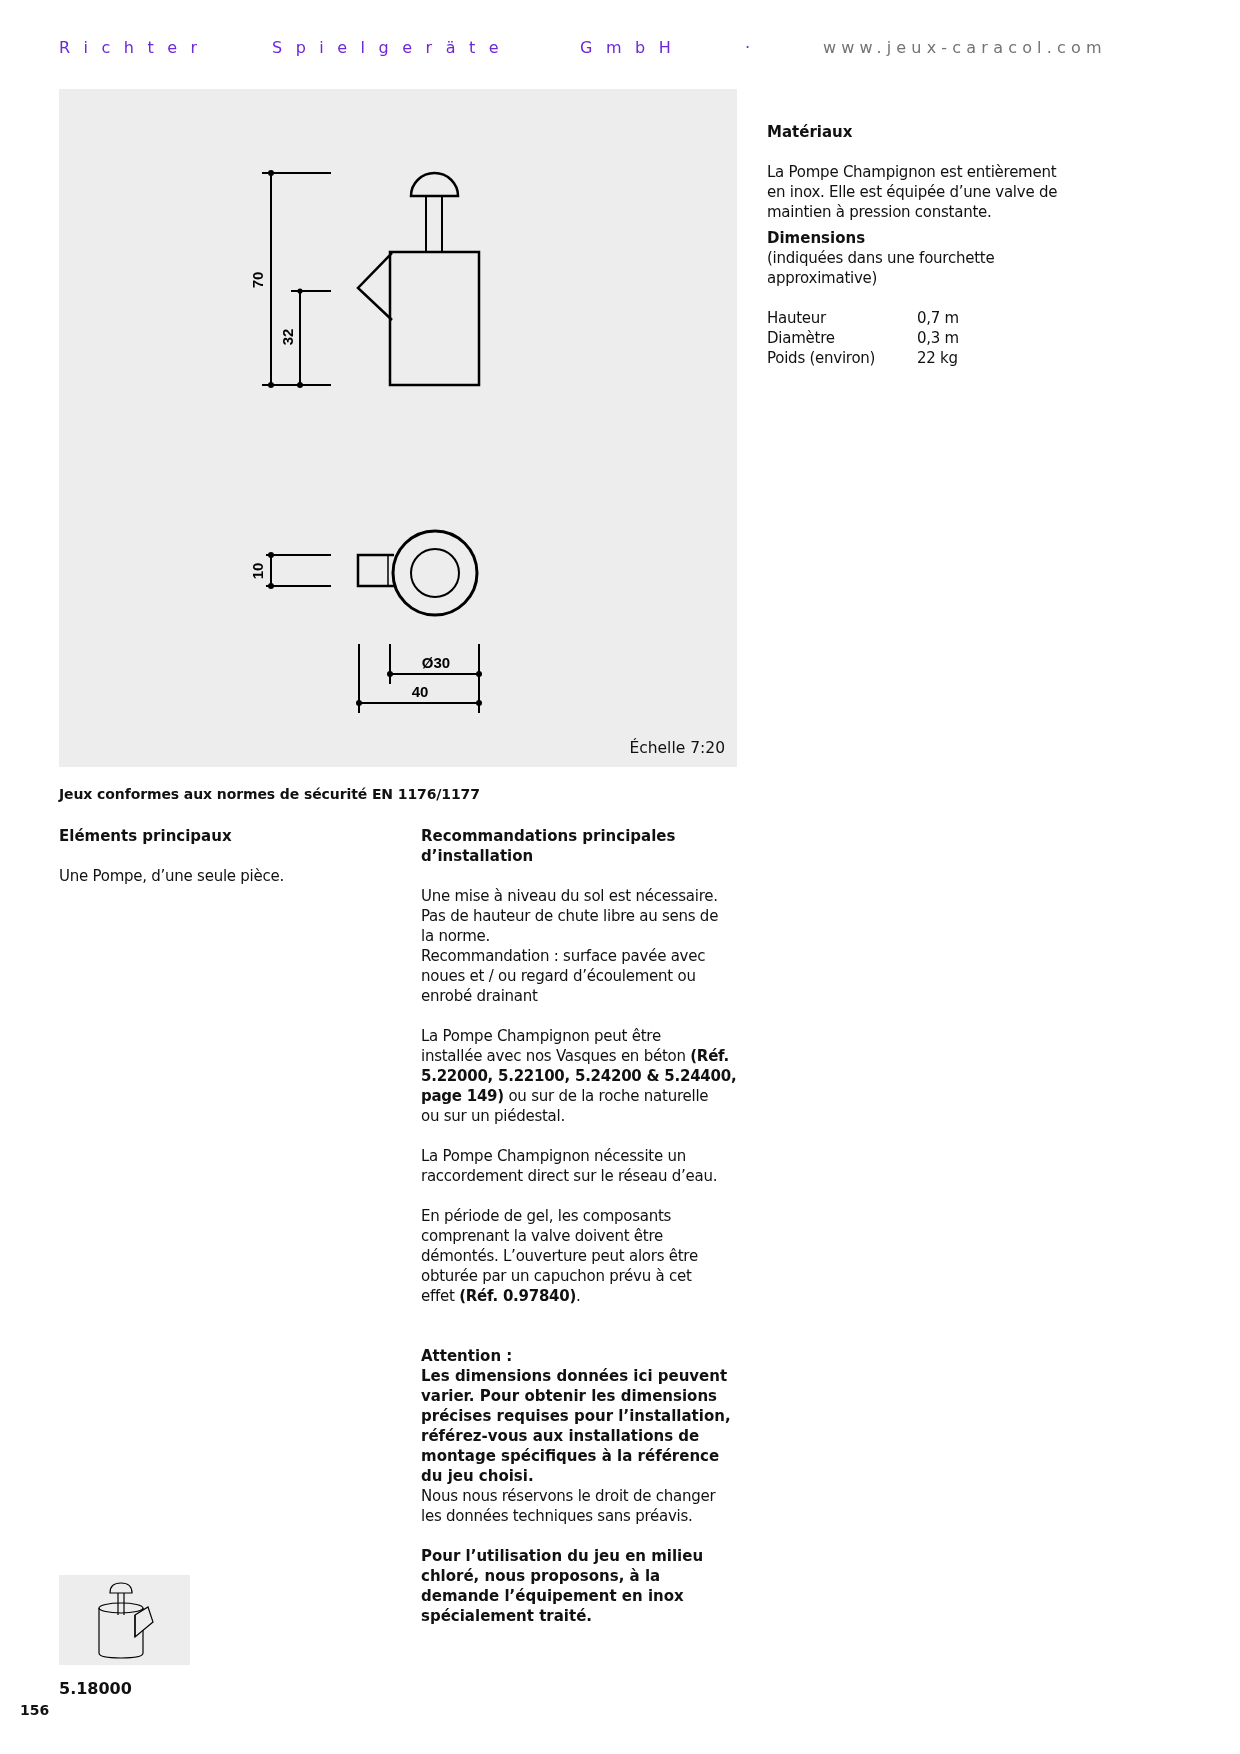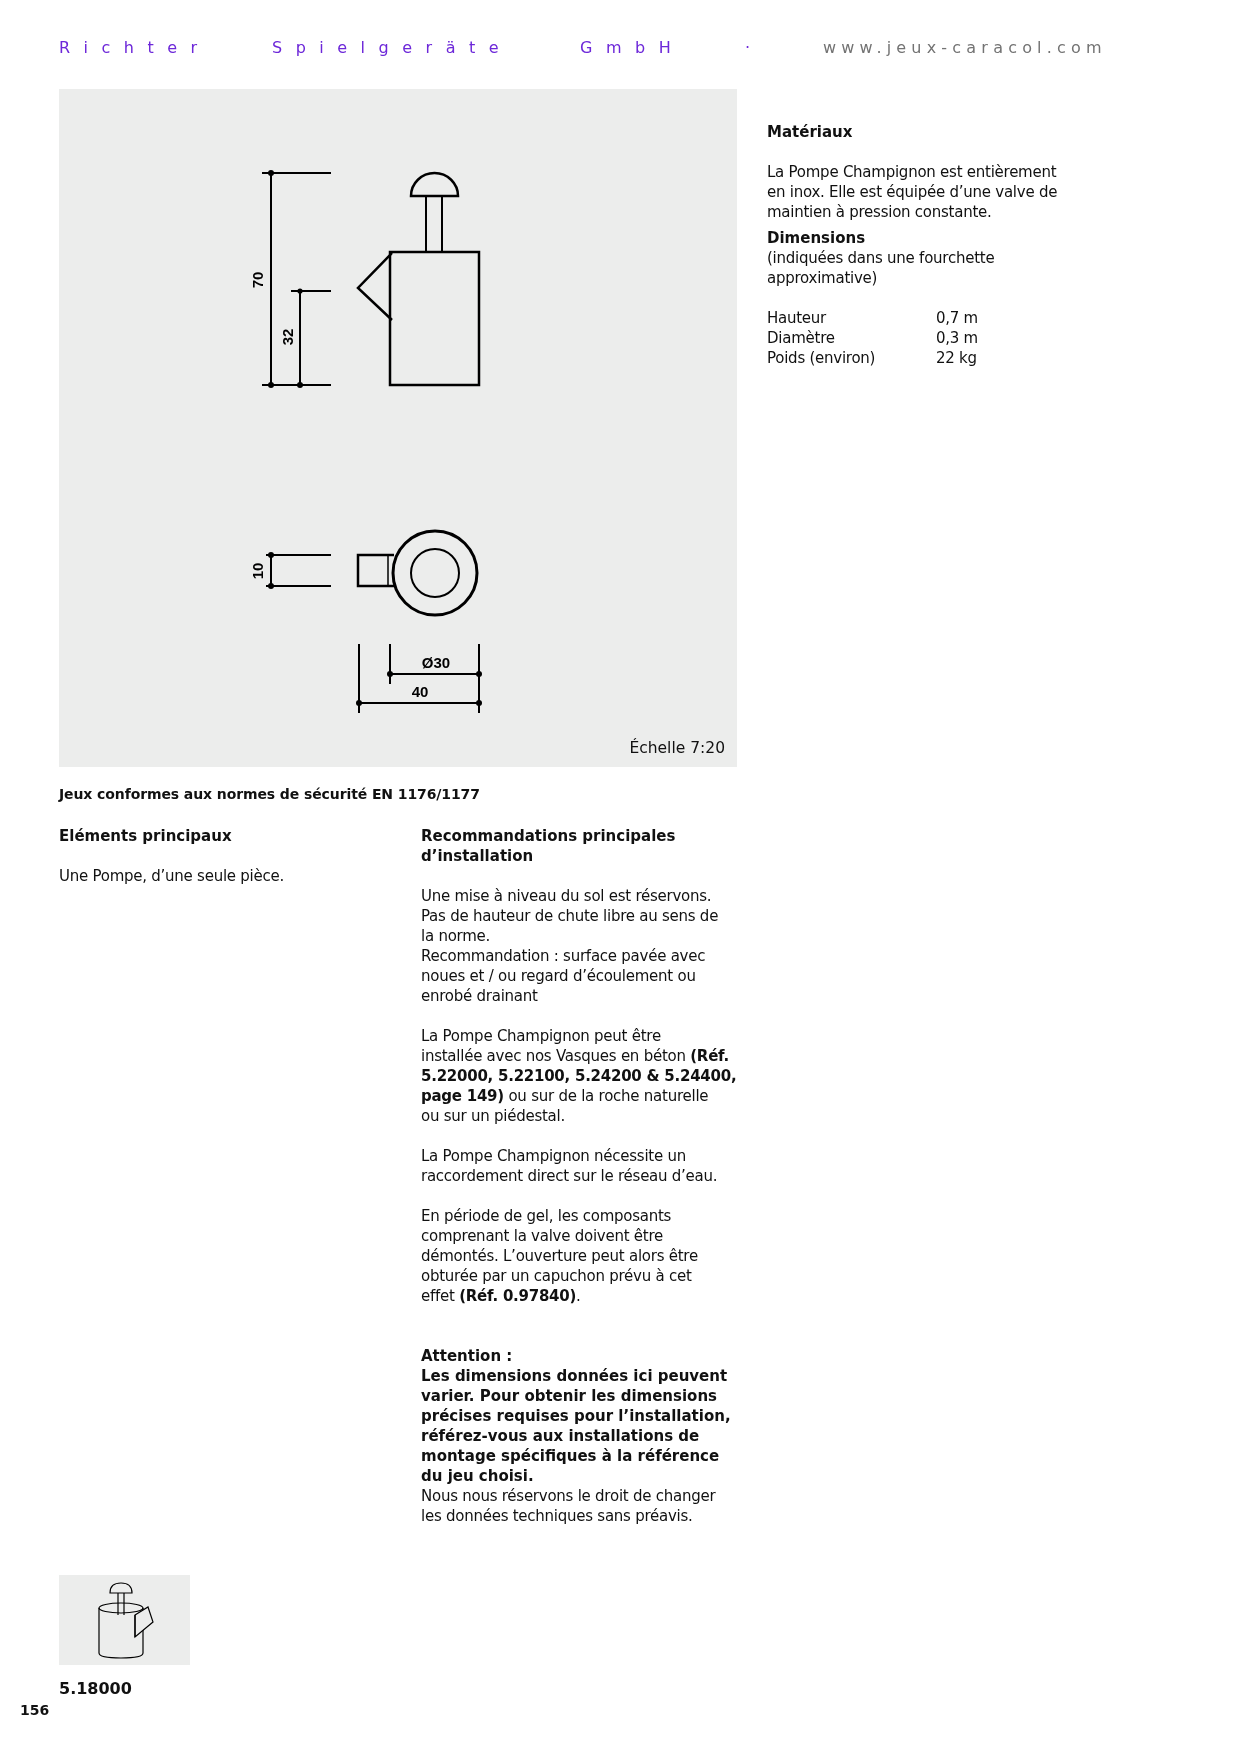--- a/index.html
+++ b/index.html
@@ -7,21 +7,21 @@
          font-family: "DejaVu Sans", sans-serif; color: #111; }
   .abs { position: absolute; }
   .hdr { top: 38px; font-family: "DejaVu Sans", sans-serif; font-size: 16px; letter-spacing: 13.5px; color: #6d28d9; white-space: nowrap; line-height: 20px; }
   .hdr-url { color: #737373; letter-spacing: 5.2px; }
   .panel { left: 59px; top: 89px; width: 678px; height: 678px; background: #ecedec; }
   .scale { right: 12px; bottom: 10px; font-size: 15.5px; line-height: 18px; }
   .h { font-weight: bold; font-size: 15px; line-height: 20px; }
   .p { font-size: 15px; line-height: 20px; letter-spacing: -0.25px; }
   .p b { font-weight: bold; }
   .norm { left: 59px; top: 786px; font-size: 14px; font-weight: bold; letter-spacing: -0.1px; }
-  .spec-row { display: flex; gap: 19px; }
+  .spec-row { display: flex; }
   .spec-row .k { width: 150px; }
   .thumb { left: 59px; top: 1575px; width: 131px; height: 90px; background: #ecedec; }
   .code { left: 59px; top: 1679px; font-weight: bold; font-size: 16px; }
   .pagenum { left: 20px; top: 1702px; font-size: 14px; font-weight: bold; }
   svg text { font-family: "Liberation Sans", sans-serif; font-weight: bold; }
 </style>
 </head>
 <body>
 
 <div class="abs hdr" style="left:59px;">Richter</div>
@@ -126,21 +126,21 @@
   <div style="height:20px;"></div>
   <div class="p">Une Pompe, d’une seule pièce.</div>
 </div>
 
 <div class="abs" style="left:413px; top:826px; width:340px;margin-left:8px;">
   <div class="h">Recommandations principales</div>
   <div class="h">d’installation</div>
   <div style="height:20px;"></div>
 
   <div>
-    <div class="p">Une mise à niveau du sol est réservons.</div>
+    <div class="p">Une mise à niveau du sol est nécessaire.</div>
     <div class="p">Pas de hauteur de chute libre au sens de</div>
     <div class="p">la norme.</div>
     <div class="p">Recommandation : surface pavée avec</div>
     <div class="p">noues et / ou regard d’écoulement ou</div>
     <div class="p">enrobé drainant</div>
   </div>
   <div style="height:20px;"></div>
 
   <div>
     <div class="p">La Pompe Champignon peut être</div>
@@ -172,20 +172,26 @@
     <div class="h">varier. Pour obtenir les dimensions</div>
     <div class="h">précises requises pour l’installation,</div>
     <div class="h">référez-vous aux installations de</div>
     <div class="h">montage spécifiques à la référence</div>
     <div class="h">du jeu choisi.</div>
     <div class="p">Nous nous réservons le droit de changer</div>
     <div class="p">les données techniques sans préavis.</div>
   </div>
   <div style="height:20px;"></div>
 
+  <div>
+    <div class="h">Pour l’utilisation du jeu en milieu</div>
+    <div class="h">chloré, nous proposons, à la</div>
+    <div class="h">demande l’équipement en inox</div>
+    <div class="h">spécialement traité.</div>
+  </div>
 </div>
 
 <div class="abs thumb">
   <svg width="131" height="90" viewBox="0 0 131 90">
     <g stroke="#000" fill="none" stroke-width="1.2">
 
       <path d="M51 18 Q51 8 62 8 Q73 8 73 18 Z" fill="#ecedec"></path>
 
       <line x1="59" y1="18" x2="59" y2="40"></line>
       <line x1="65" y1="18" x2="65" y2="40"></line>

